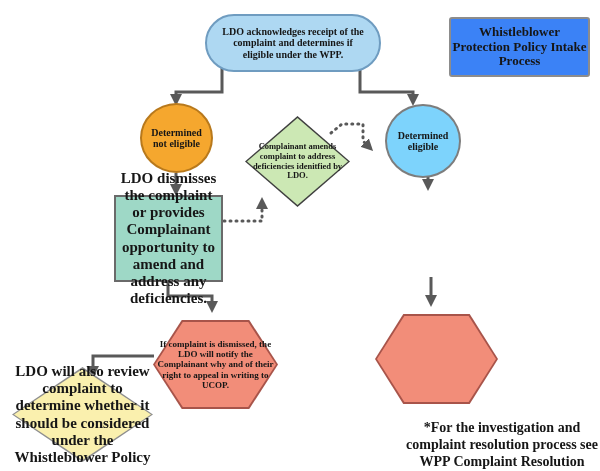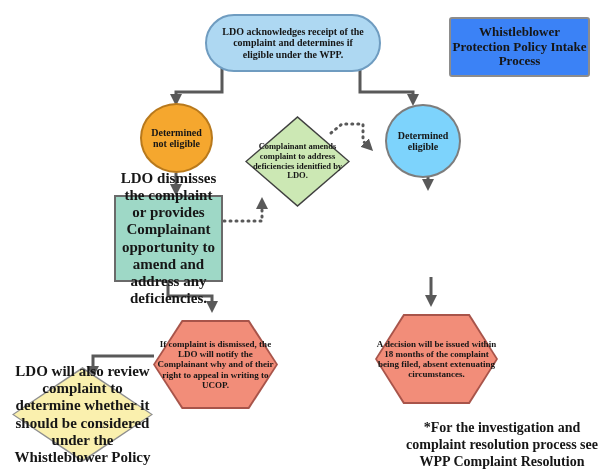--- a/index.html
+++ b/index.html
@@ -104,21 +104,20 @@
 
   <div class="node clipnode hexagon" id="node-appeal">
     <div class="border"></div>
     <div class="fill" style="background-color: rgb(242, 141, 121);"></div>
     <span class="txt">If complaint is dismissed, the LDO will notify the Complainant why and of their right to appeal in writing to UCOP.</span>
   </div>
 
   <div class="node clipnode hexagon" id="node-decision">
     <div class="border"></div>
     <div class="fill" style="background-color: rgb(242, 141, 121);"></div>
-    <span class="txt">A decision will be issued within 18 months of the complaint being filed, absent extenuating circumstances.</span>
   </div>
 
   <div class="node clipnode diamond yellow" id="node-review">
     <div class="border"></div>
     <div class="fill" style="background-color: rgb(250, 240, 174);"></div>
     <span class="txt">LDO will also review complaint to determine whether it should be considered under the Whistleblower Policy</span>
   </div>
 
   <div class="footnote">*For the investigation and complaint resolution process see WPP Complaint Resolution Flowchart.</div>
 

